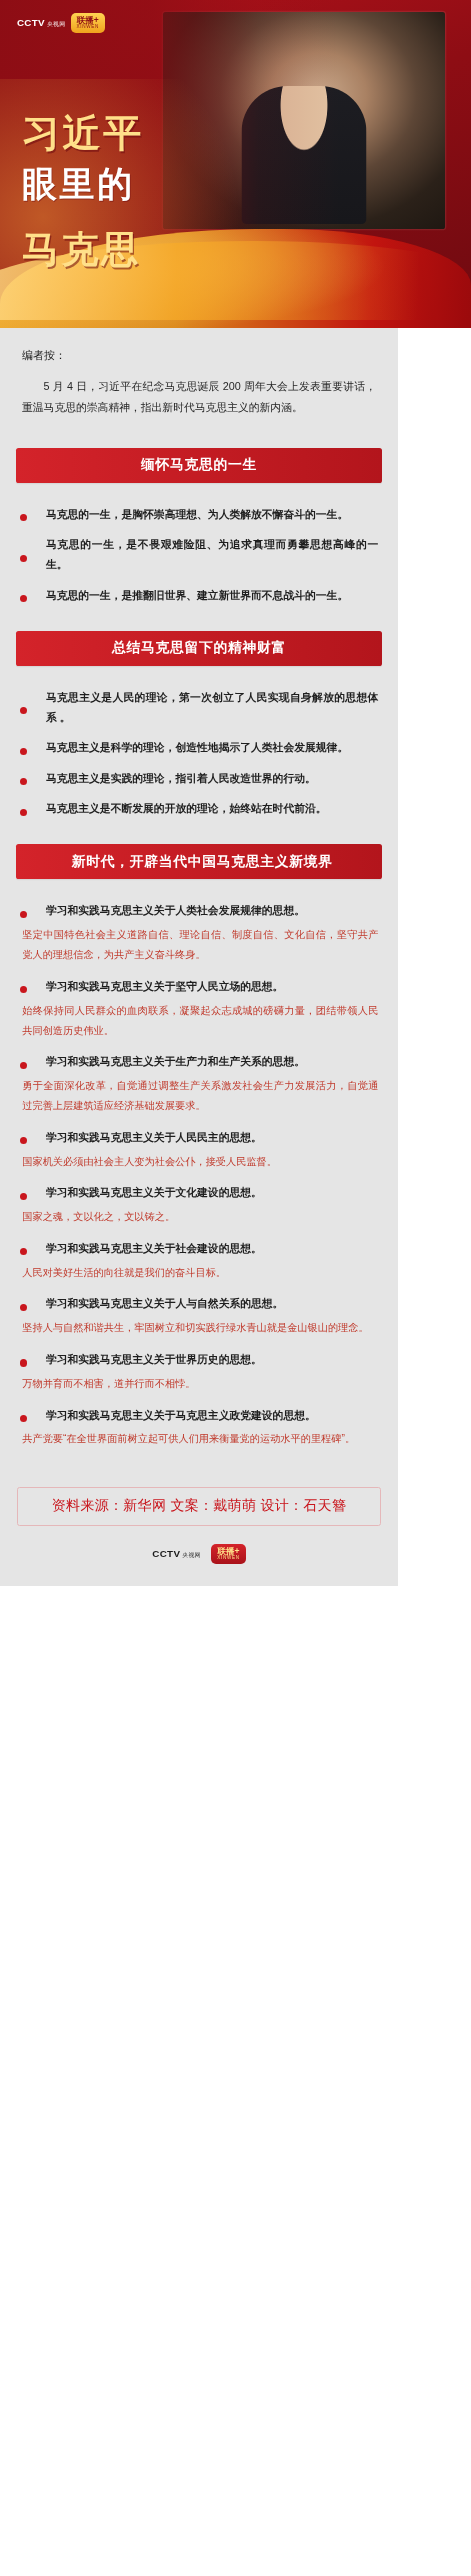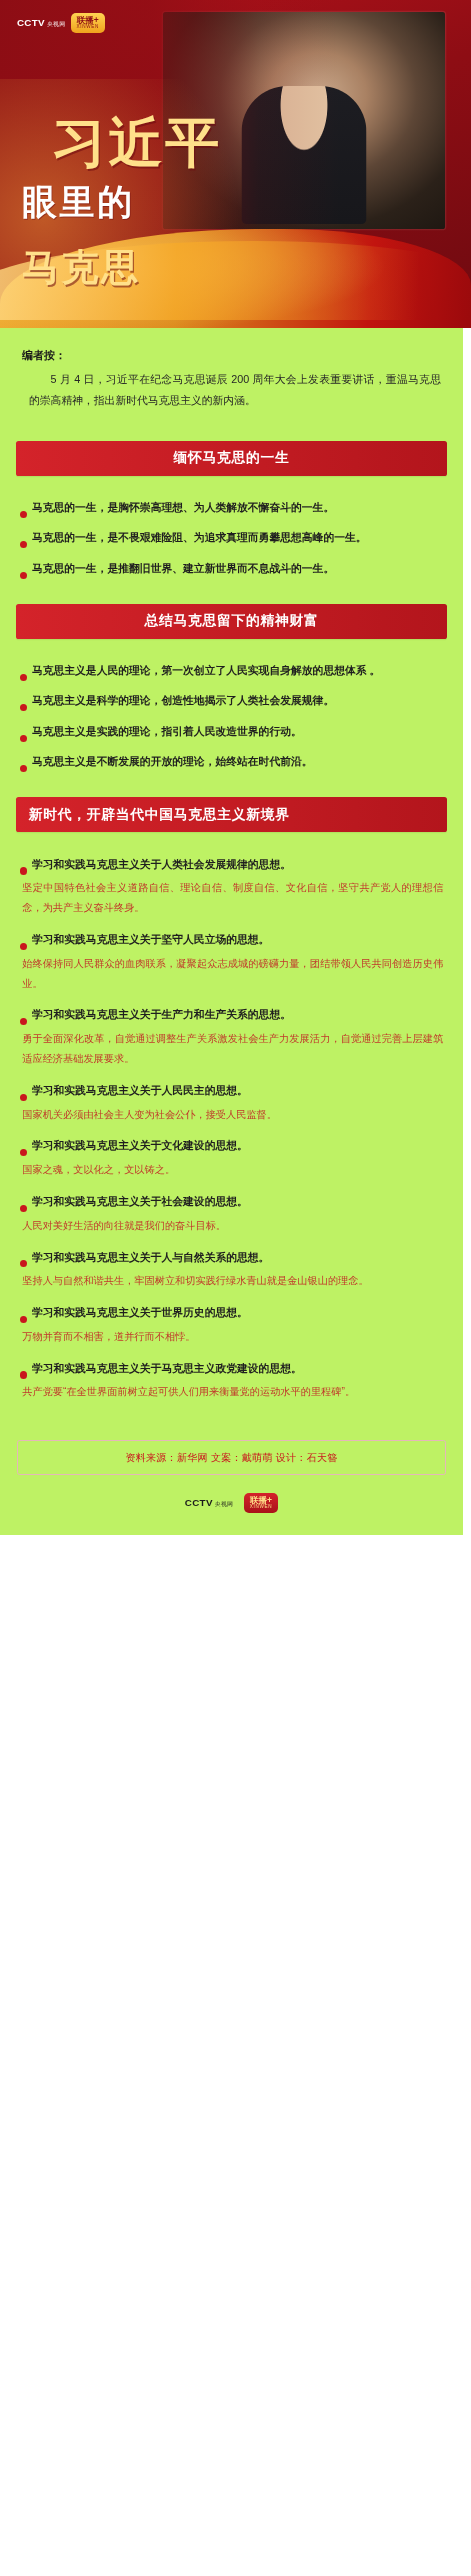--- a/index.html
+++ b/index.html
@@ -2,23 +2,23 @@
 <html style="font-size:10.5px"><head>
 <meta charset="utf-8">
 <style>
   * { box-sizing: border-box; margin: 0; padding: 0; }
   body {
     width: 471px;
     background: #ffffff;
     font-family: "Liberation Sans", sans-serif;
   }
   .page {
-    width: 463px;
+    width: 398px;
     position: relative;
-    background: #bef264;
+    background: #e5e5e5;
   }
 
   
   .hero {
     position: relative;
     width: 471px;
     height: 328px;
     background: linear-gradient(160deg, #b5121b 0%, #8e0d14 45%, #6e0a10 100%);
     overflow: hidden;
   }
@@ -113,27 +113,26 @@
     text-align: center;
   }
   .lianbo-badge .tiny { display: block; font-size: 4.6px; letter-spacing: 0.7px; font-weight: normal; }
   .hero-title {
     position: absolute;
     left: 22px;
     top: 112px;
     z-index: 5;
   }
   .hero-title .l1 {
-    font-size: 54px;
+    font-size: 38px;
     font-weight: bold;
     color: #ffe08a;
     letter-spacing: 2.6px;
     text-shadow: 1.3px 2px 0 rgba(110,10,16,.55);
     line-height: 1.12;
-    margin-left: 30px;
   }
   .hero-title .l2 {
     font-size: 35px;
     font-weight: bold;
     color: #ffffff;
     letter-spacing: 2.6px;
     margin-top: 6.6px;
     text-shadow: 0.7px 1.3px 0 rgba(110,10,16,.5);
   }
   .hero-title .l3 {
@@ -145,53 +144,52 @@
     text-shadow: 1.3px 2px 0 rgba(110,10,16,.55);
   }
 
   
   .intro {
     padding: 19.7px 22px 17px;
   }
   .intro-label {
     font-size: 11px;
     color: #1a1a1a;
-    font-weight: bold;
-    margin-bottom: 6px;
+    font-weight: normal;
+    margin-bottom: 13px;
   }
   .intro-text {
     font-size: 10.8px;
     line-height: 2;
     color: #262626;
     text-align: justify;
     text-indent: 2em;
-    margin-left: 7px;
   }
 
   
   .section { padding: 0 0 2.6px; }
   .sec-head {
     margin: 11.8px 15.7px 3.9px;
     background: linear-gradient(90deg, #d4232a 0%, #b3151c 100%);
     border-radius: 2.6px;
     color: #ffffff;
     font-size: 13.8px;
     font-weight: bold;
     letter-spacing: 0.7px;
     text-align: center;
     padding: 8.5px 6.6px;
     box-shadow: 0 1.3px 0 rgba(0,0,0,.06);
   }
-  .sec-head.left { text-align: left; padding-left: 13px; }
+  .sec-head.left { text-align: center; padding-left: 13px; }
   .sec-body { padding: 7.9px 19.7px 6.6px; }
 
   .bullet {
     display: flex;
-    align-items: flex-end;
-    gap: 5px;
+    align-items: center;
+    gap: 19px;
     margin: 10.5px 0 3.9px;
   }
   .dot {
     flex: 0 0 auto;
     width: 7.2px;
     height: 7.2px;
     border-radius: 50%;
     background: #c9161d;
     margin-top: 5.9px;
   }
@@ -210,21 +208,21 @@
     text-align: justify;
   }
 
   
   .credits {
     margin: 17px 17px 0;
     border: 0.7px solid #e5b7b9;
     border-radius: 2.6px;
     padding: 9.2px 6.6px;
     text-align: center;
-    font-size: 10px;
+    font-size: 14px;
     color: #c9161d;
     letter-spacing: 0.3px;
   }
   .footer {
     padding: 18.4px 0 22px;
     display: flex;
     align-items: center;
     justify-content: center;
     gap: 10.5px;
   }

